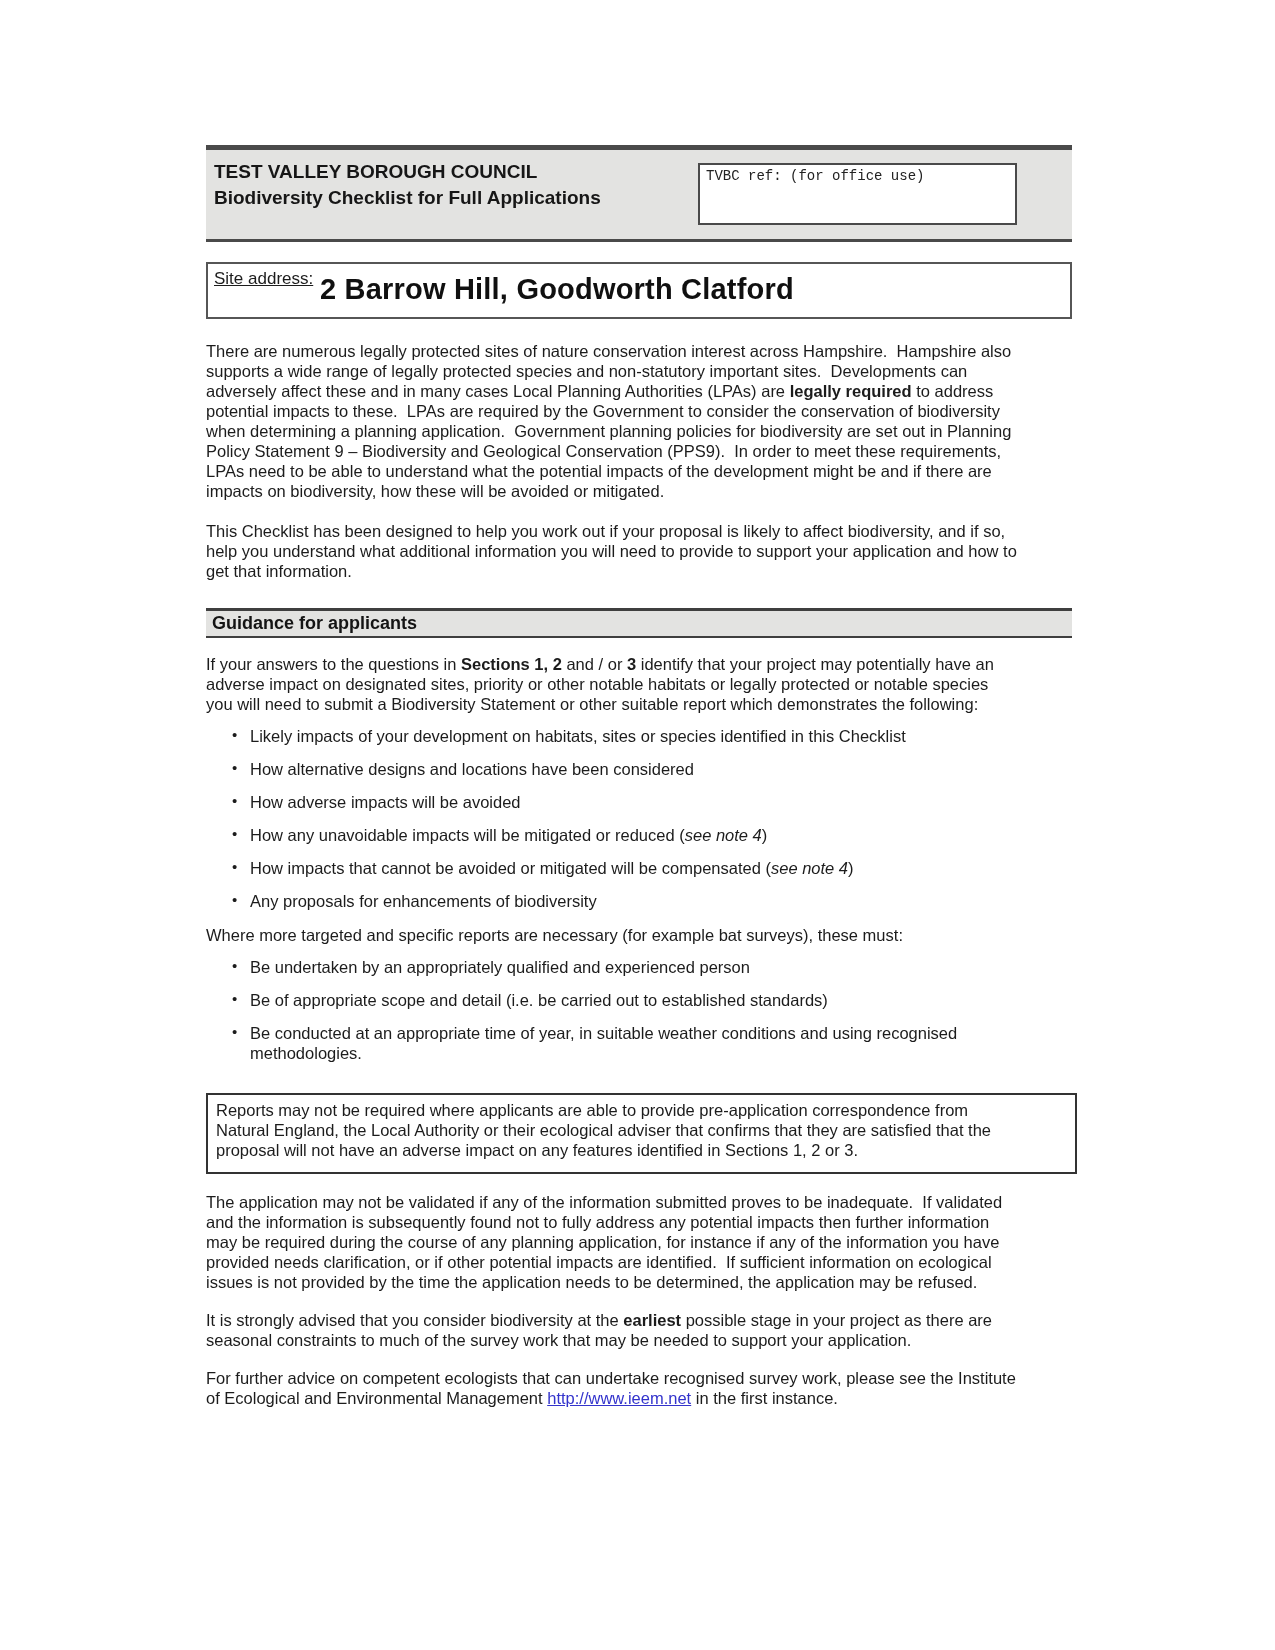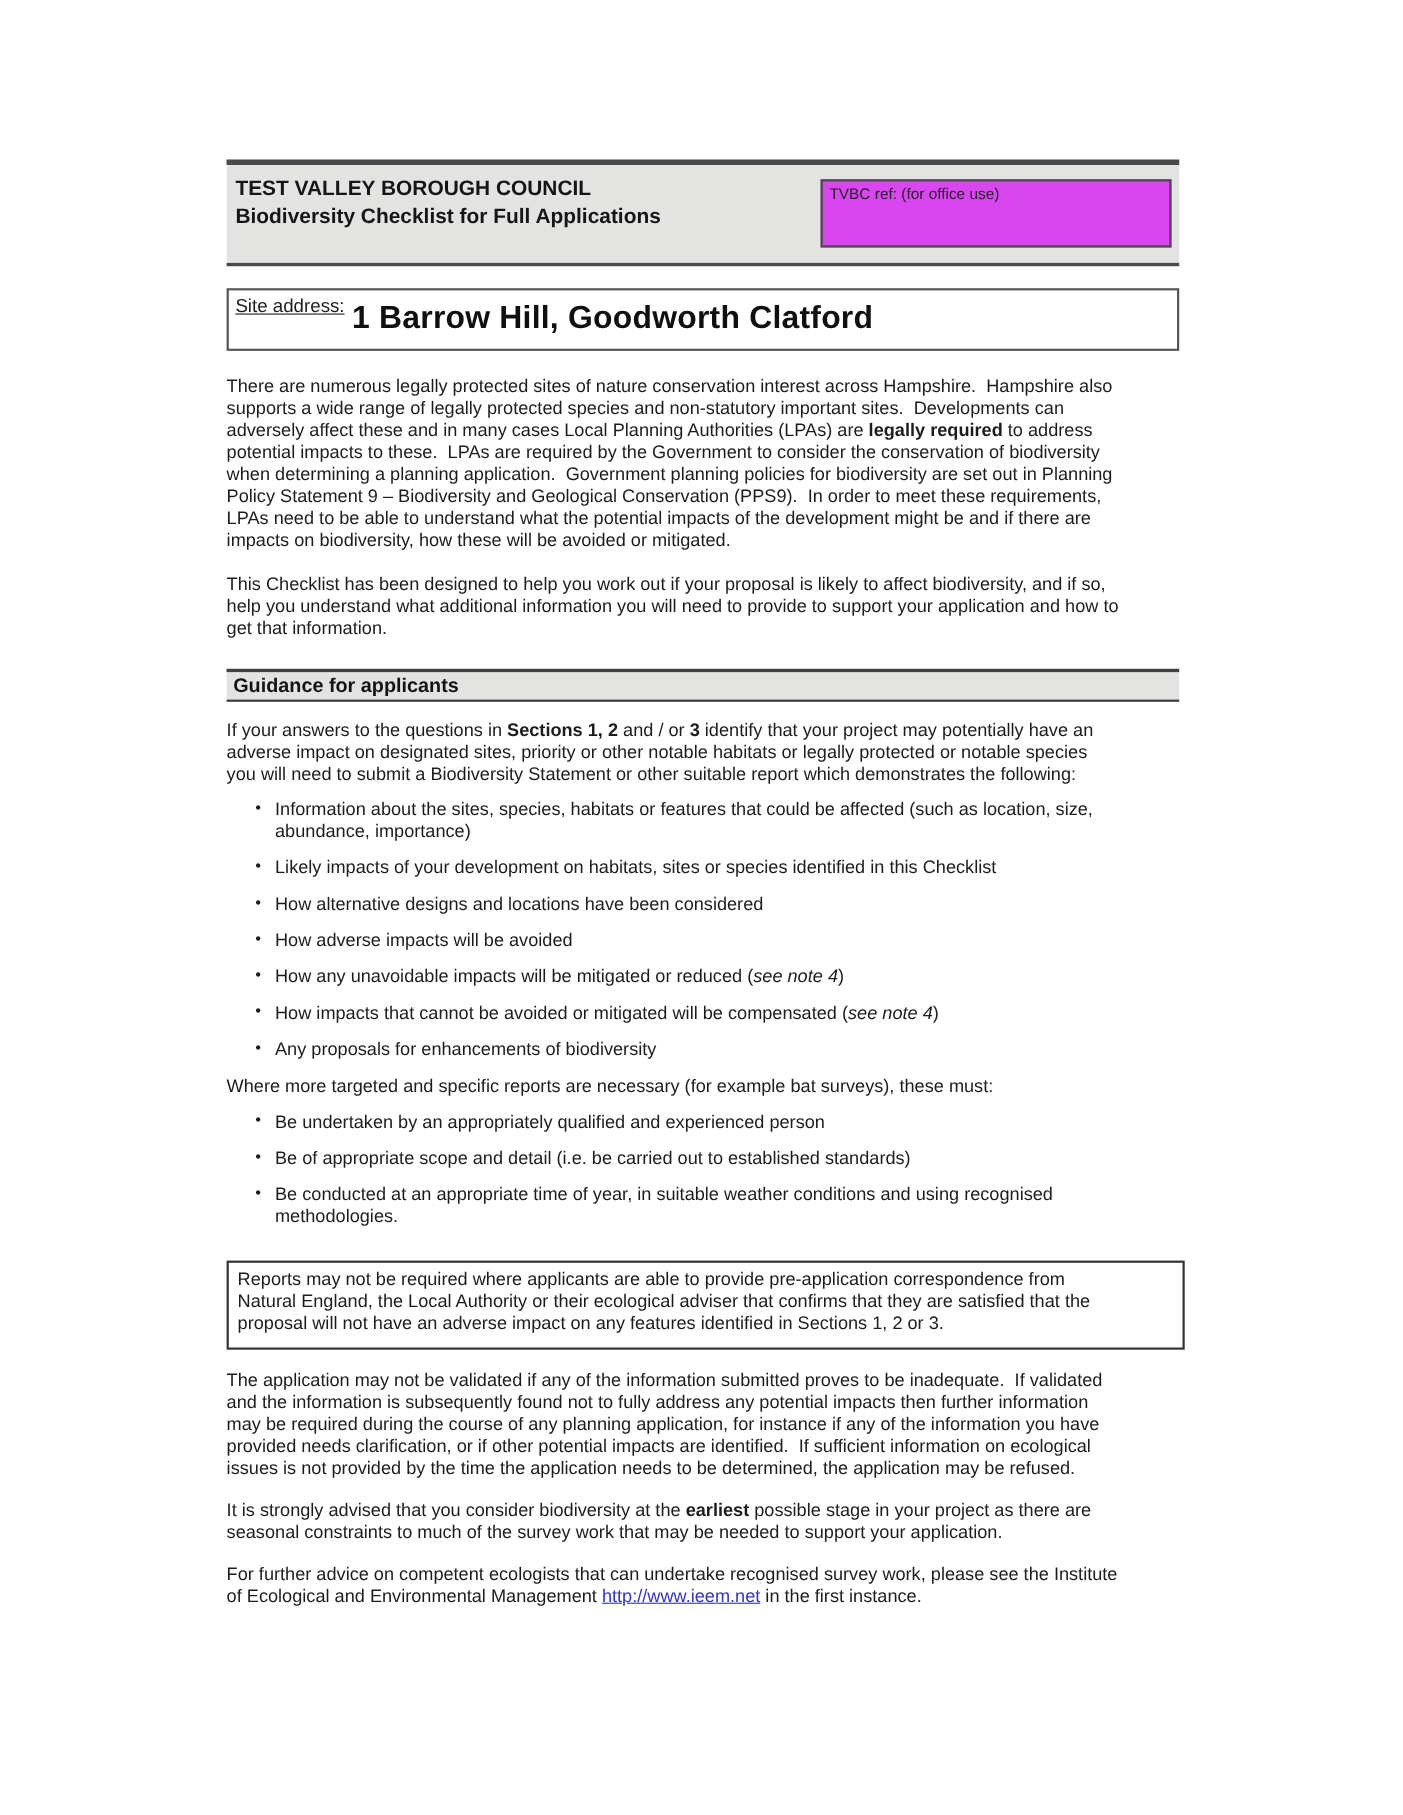--- a/index.html
+++ b/index.html
@@ -24,26 +24,26 @@
     border-top:5px solid #4a4a4a;
     border-bottom:3px solid #4a4a4a;
     padding:9px 0 0 8px;
   }
   .header-bar h1{
     margin:0;font-size:19px;line-height:26px;font-weight:bold;color:#161616;
   }
   .ref-box{
     box-sizing:border-box;
     position:absolute;
-    left:540px;top:13px;
+    left:492px;top:13px;
     width:319px;height:62px;
     border:2px solid #4a4a4a;
-    background:#d946ef;
+    background:#ffffff;
     padding:3px 6px;
-    font-size:14px;color:#222;
+    font-size:14px;color:#222;font-family:Liberation Mono, monospace;
   }
   
   .site-box{
     box-sizing:border-box;
     margin-top:20px;
     height:57px;
     border:2px solid #565656;
     position:relative;
     background:#fff;
   }
@@ -123,36 +123,35 @@
     <div class="header-bar">
       <h1>TEST VALLEY BOROUGH COUNCIL</h1>
       <h1>Biodiversity Checklist for Full Applications</h1>
       <div class="ref-box">
         <span>TVBC ref: (for office use)</span>
       </div>
     </div>
 
     <div class="site-box">
       <span class="site-label">Site address:</span>
-      <span class="site-value">1 Barrow Hill, Goodworth Clatford</span>
+      <span class="site-value">2 Barrow Hill, Goodworth Clatford</span>
     </div>
 
     <div class="body">
 
       <p class="mt22"><span>There are numerous legally protected sites of nature conservation interest across Hampshire.  Hampshire also supports a wide range of legally protected species and non-statutory important sites.  Developments can adversely affect these and in many cases Local Planning Authorities (LPAs) are </span><span style="font-weight: bold;">legally required</span><span> to address potential impacts to these.  LPAs are required by the Government to consider the conservation of biodiversity when determining a planning application.  Government planning policies for biodiversity are set out in Planning Policy Statement 9 – Biodiversity and Geological Conservation (PPS9).  In order to meet these requirements, LPAs need to be able to understand what the potential impacts of the development might be and if there are impacts on biodiversity, how these will be avoided or mitigated.</span></p>
       <p class="mt20">This Checklist has been designed to help you work out if your proposal is likely to affect biodiversity, and if so, help you understand what additional information you will need to provide to support your application and how to get that information.</p>
 
       <div class="section-bar">
         <h2>Guidance for applicants</h2>
       </div>
 
       <p class="mt16"><span>If your answers to the questions in </span><span style="font-weight: bold;">Sections 1, 2</span><span> and / or </span><span style="font-weight: bold;">3</span><span> identify that your project may potentially have an adverse impact on designated sites, priority or other notable habitats or legally protected or notable species you will need to submit a Biodiversity Statement or other suitable report which demonstrates the following:</span></p>
 
       <ul class="bullets">
-        <li><span>Information about the sites, species, habitats or features that could be affected (such as location, size, abundance, importance)</span></li>
         <li><span>Likely impacts of your development on habitats, sites or species identified in this Checklist</span></li>
         <li><span>How alternative designs and locations have been considered</span></li>
         <li><span>How adverse impacts will be avoided</span></li>
         <li><span>How any unavoidable impacts will be mitigated or reduced (</span><span style="font-style: italic;">see note 4</span><span>)</span></li>
         <li><span>How impacts that cannot be avoided or mitigated will be compensated (</span><span style="font-style: italic;">see note 4</span><span>)</span></li>
         <li><span>Any proposals for enhancements of biodiversity</span></li>
       </ul>
 
       <p class="mt14">Where more targeted and specific reports are necessary (for example bat surveys), these must:</p>
 

